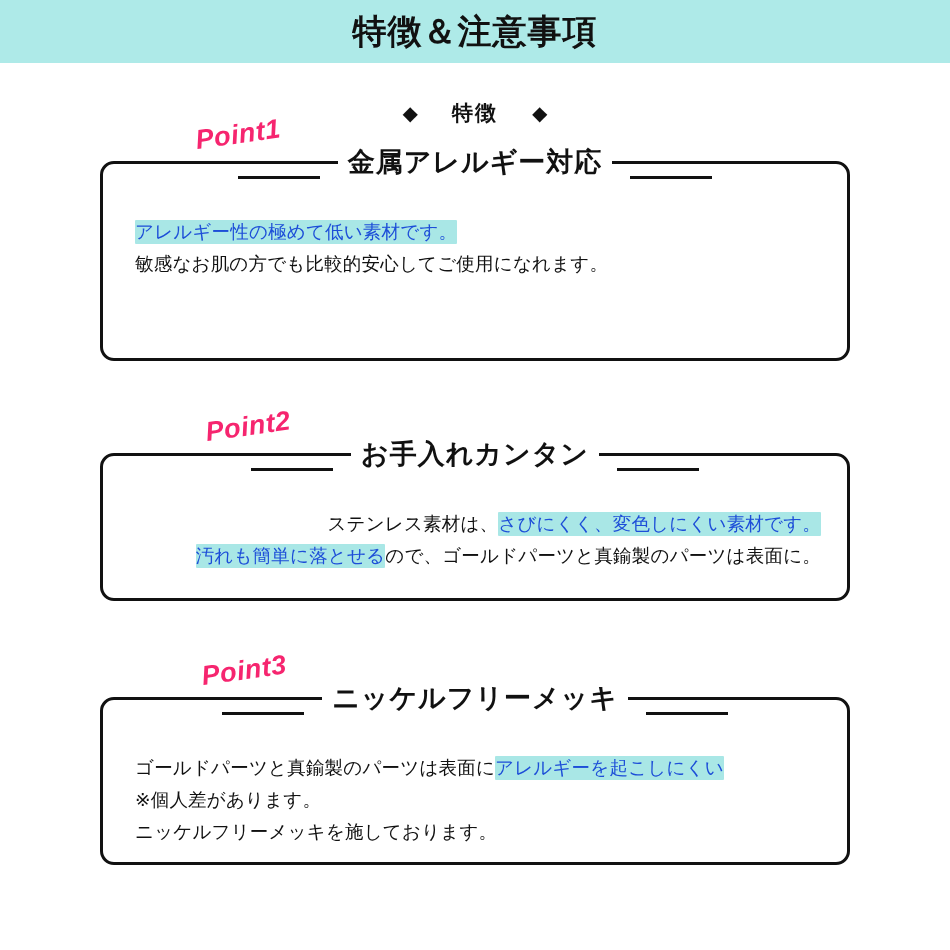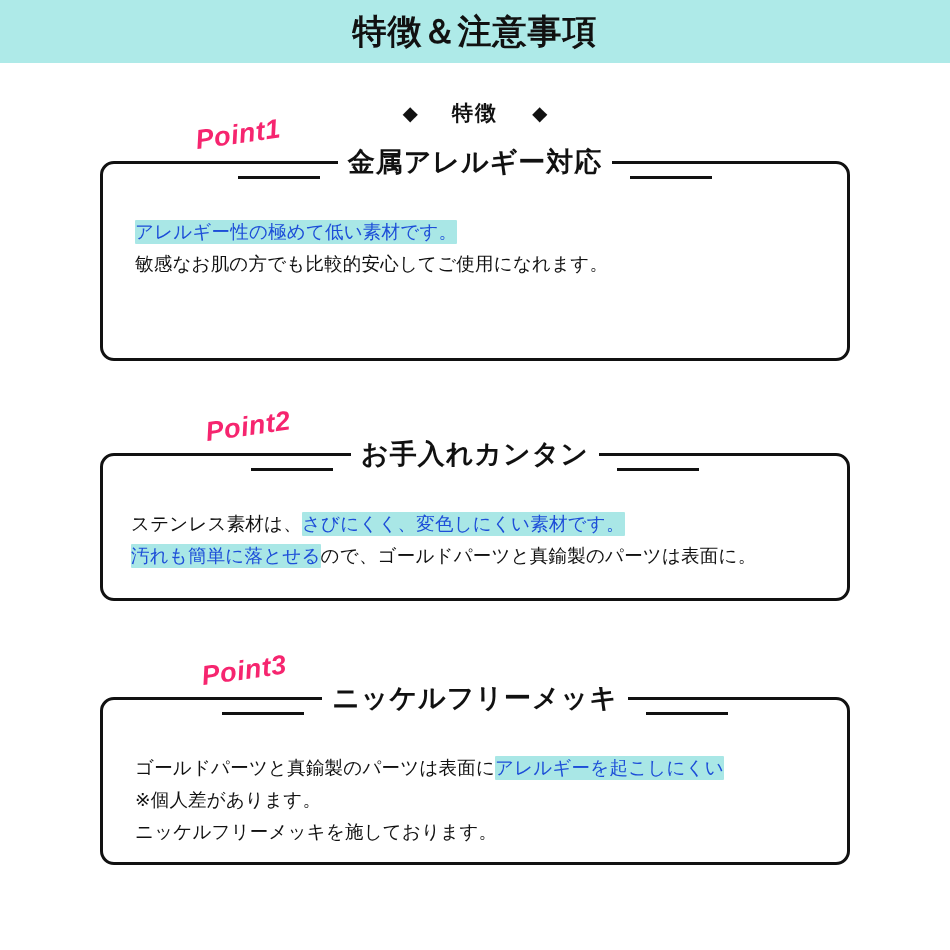--- a/index.html
+++ b/index.html
@@ -134,21 +134,21 @@
   }
 
   mark.hl {
     background: #a9e7e6;
     color: #1d4ed8;
     padding: 1px 0 2px 0;
     border-radius: 1px;
   }
 
   .card-1 .card-body { padding-left: 6px; }
-  .card-2 .card-body { padding-left: 2px; }
+  .card-2 .card-body { padding-left: 2px; text-align: right; }
   .card-3 .card-body { padding-left: 6px; }
 </style>
 </head>
 <body>
 
 <div class="page">
 
   <div class="header-band">
     <div class="header-title">特徴＆注意事項</div>
   </div>

